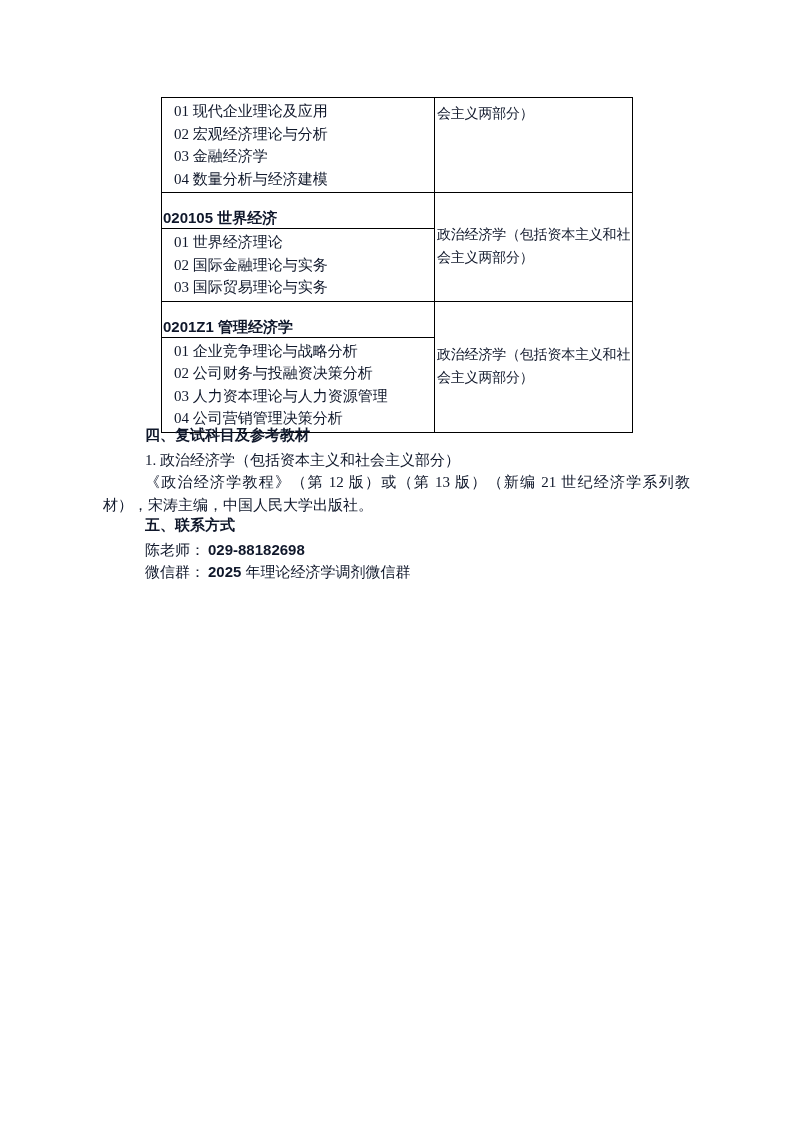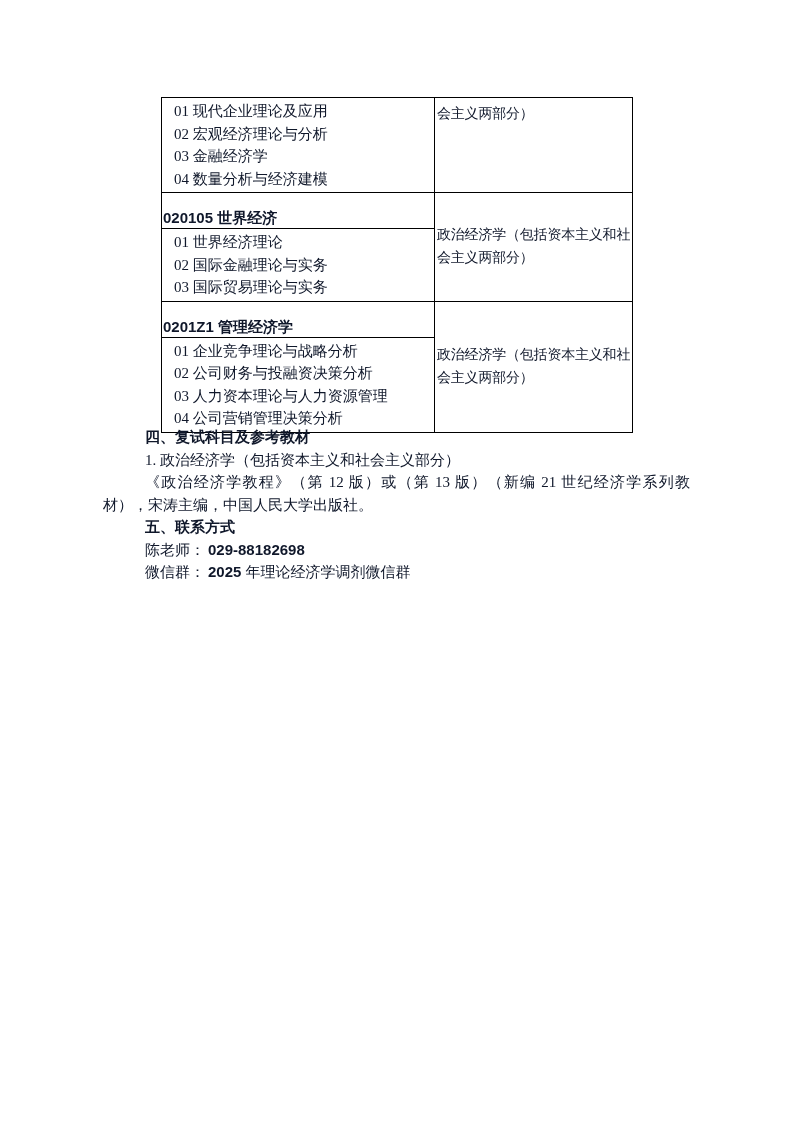--- a/index.html
+++ b/index.html
@@ -64,21 +64,21 @@
     width: 587px;
     font-size: 15px;
     line-height: 22.5px;
   }
   .body-text p {
     margin: 0;
     text-indent: 42px;
   }
   .para-heading {
     font-weight: bold;
-    font-family: Liberation Serif, serif;
+    font-family: Liberation Mono, monospace;
   }
   .para-book {
     text-align: justify;
   }
   .num {
     font-family: "Liberation Sans", sans-serif;
     font-weight: 600;
     margin-left: 3px;
   }
   .after-num { margin-left: 4px; }

